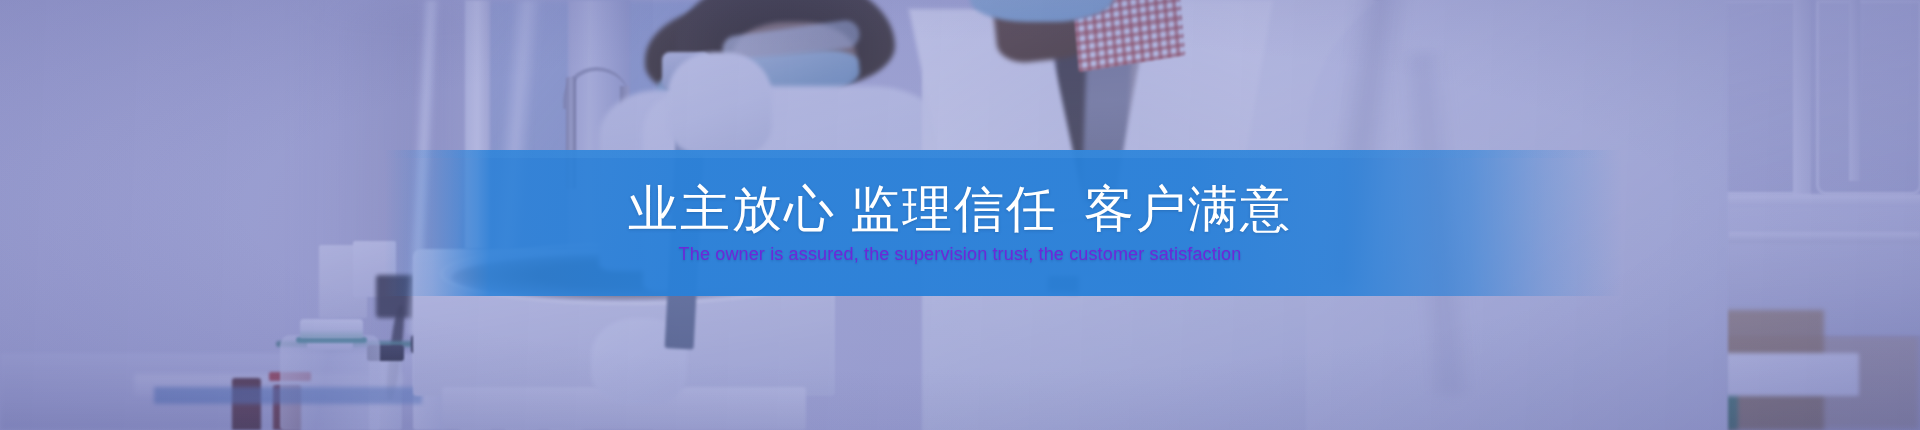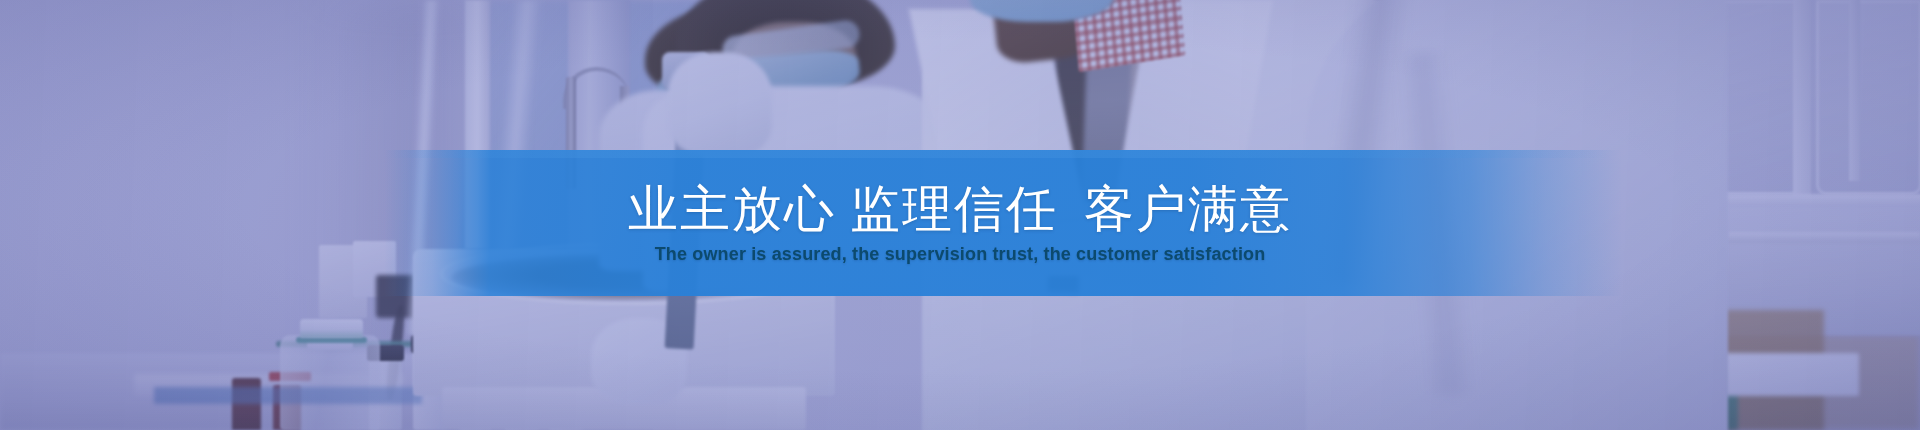--- a/index.html
+++ b/index.html
@@ -663,25 +663,25 @@
     font-size: 50px;
     line-height: 1.06;
     letter-spacing: 2px;
     font-weight: 400;
     white-space: nowrap;
     text-shadow: 0 1px 3px rgba(20,60,110,0.28);
   }
   .headline .gap-sm { display: inline-block; width: 14px; }
   .headline .gap-lg { display: inline-block; width: 26px; }
   .subline {
-    color: #0c4a6e;
+    color: #6d28d9;
     font-size: 18px;
     line-height: 1.3;
     letter-spacing: 0.15px;
-    font-weight: 700;
+    font-weight: 400;
     white-space: nowrap;
     margin-top: 7px;
     text-shadow: 0 1px 2px rgba(20,60,110,0.25);
   }
 </style>
 </head>
 <body>
 
 <div class="banner">
 

